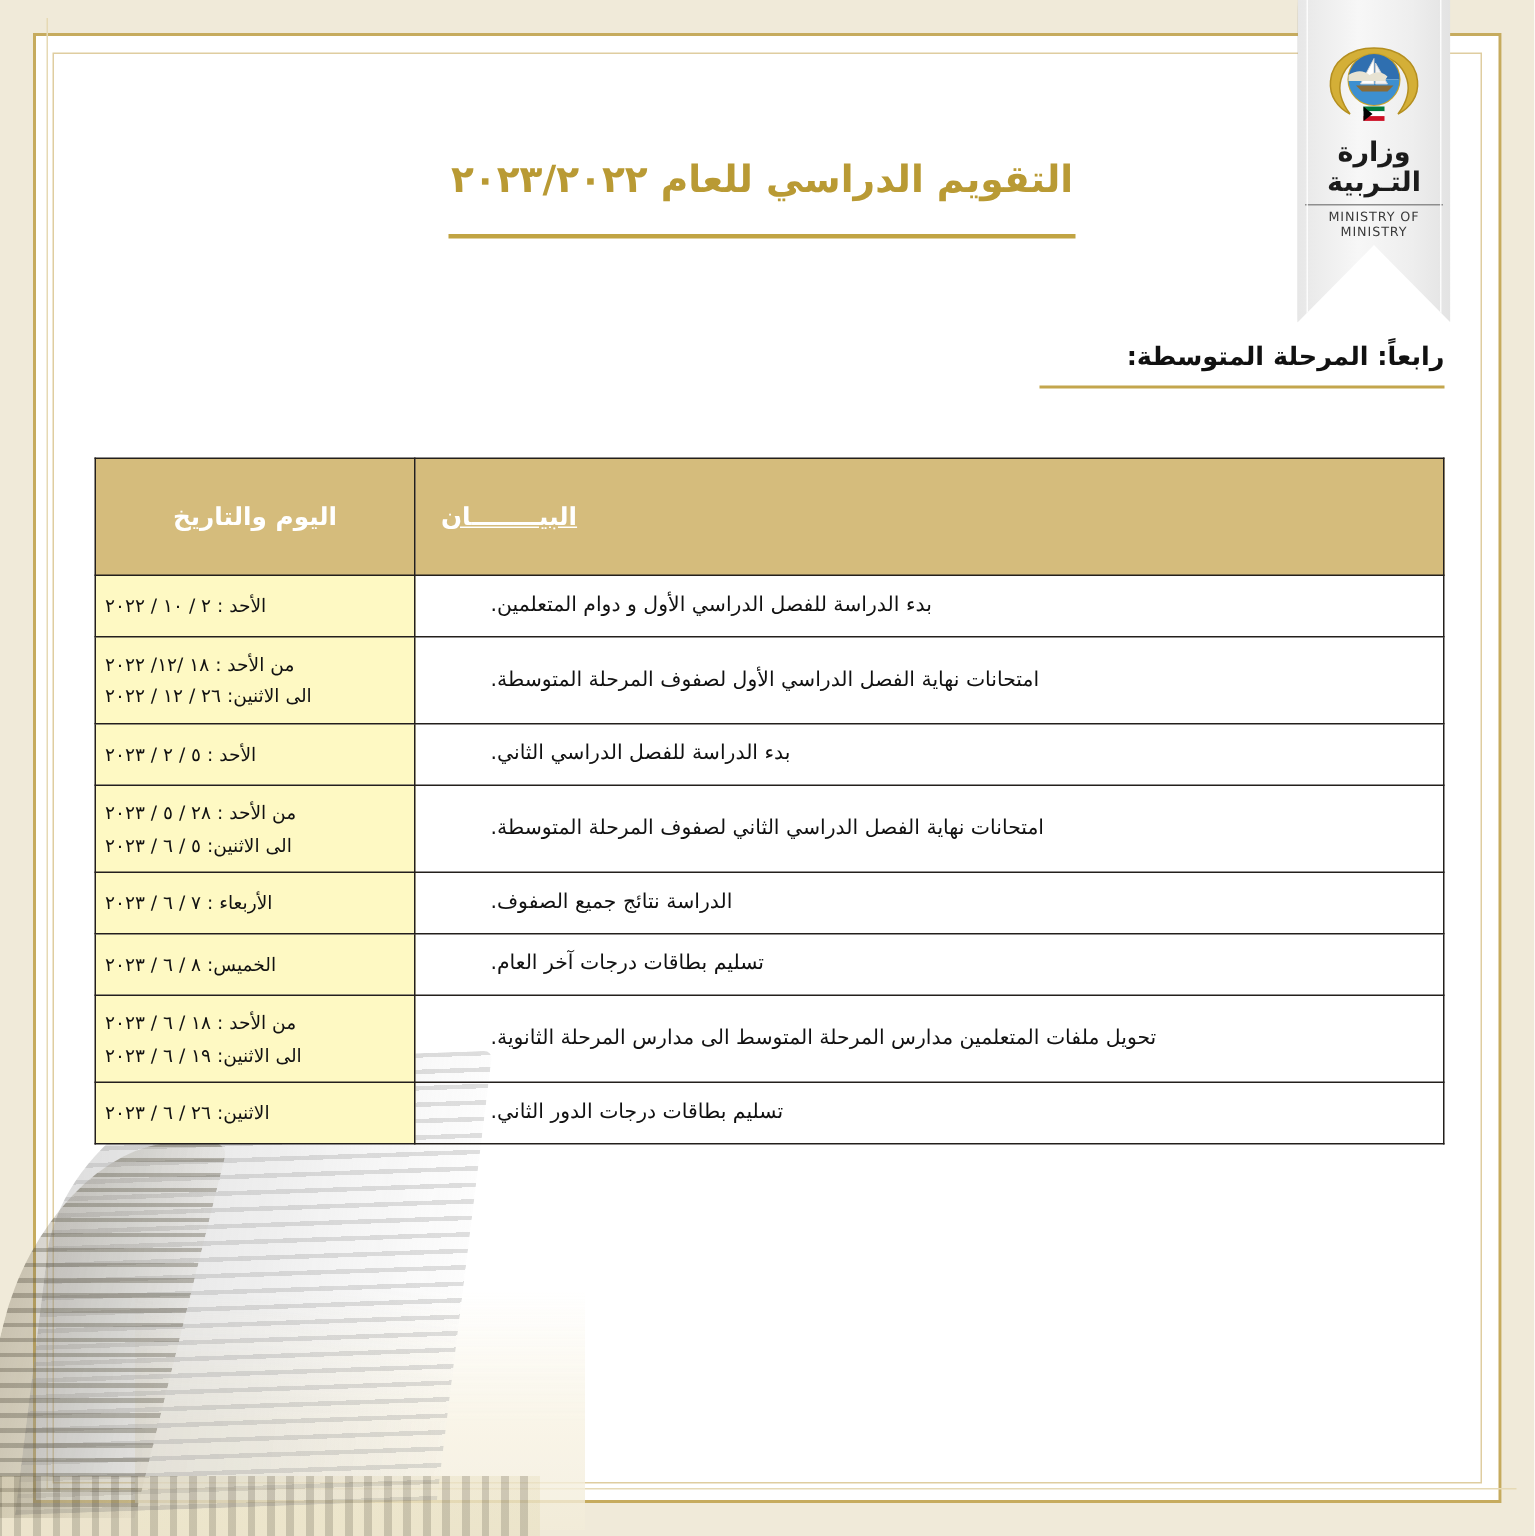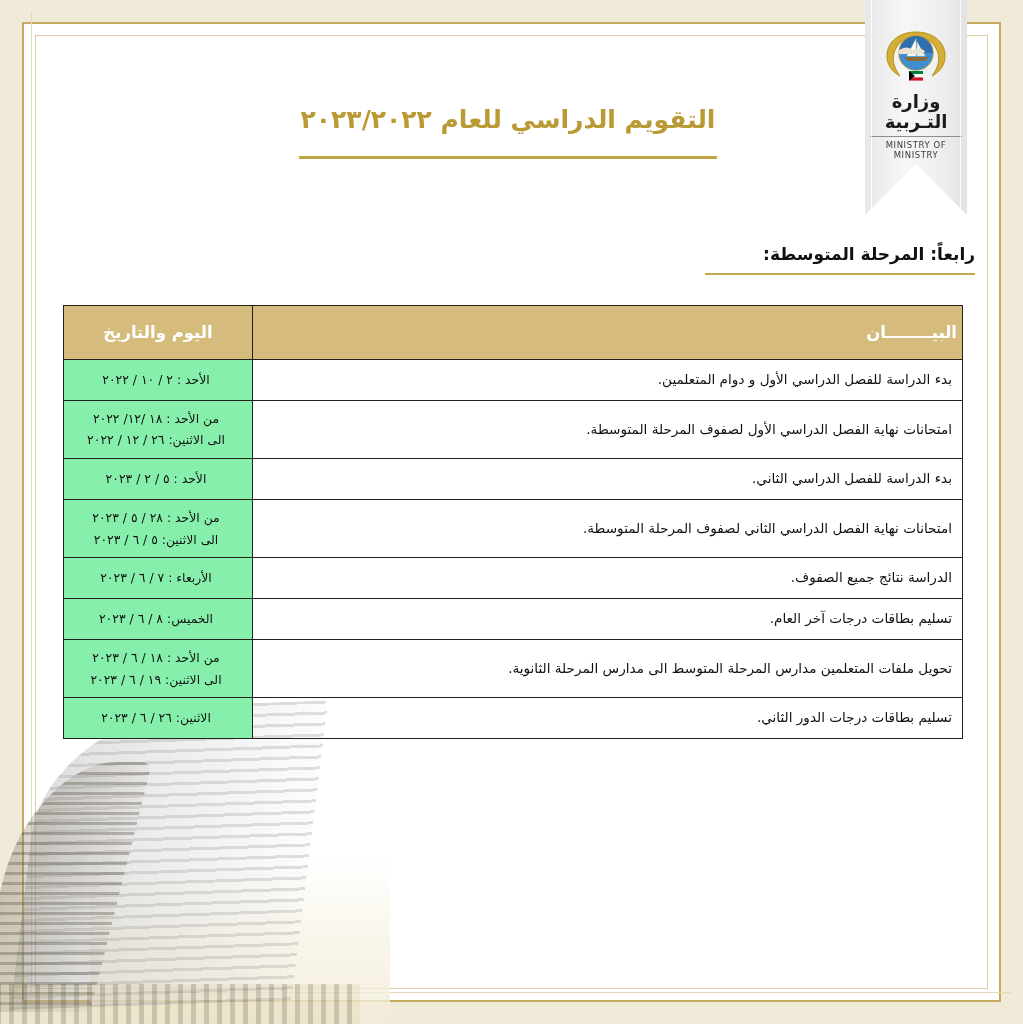--- a/index.html
+++ b/index.html
@@ -190,23 +190,22 @@
     margin: 22px auto 0;
     width: 418px;
     height: 3px;
     background: #c1a443;
   }
 
   
   .section-block {
     position: absolute;
     top: 228px;
-    right: 48px;
+    right: 60px;
     text-align: right;
-    margin-top: 16px;
   }
   .section-title {
     font-size: 17px;
     font-weight: bold;
     color: #111111;
     padding-left: 4px;
   }
   .section-rule {
     margin-top: 9px;
     width: 270px;
@@ -222,46 +221,46 @@
     top: 305px;
     right: 60px;
     width: 900px;
     border-collapse: collapse;
     table-layout: fixed;
     z-index: 4;
     background: transparent;
   }
   .cal-table th, .cal-table td {
     border: 1.6px solid #231f1c;
-    padding: 5px;
+    padding: 17px;
     vertical-align: middle;
   }
   .cal-table thead th {
     background: #d5bc7c;
     color: #ffffff;
     font-size: 16.5px;
     font-weight: bold;
     height: 43px;
     border-color: #231f1c;
     letter-spacing: .3px;
   }
   .col-date { width: 178px; }
-  .th-detail { text-align: right; padding-right: 34%; }
+  .th-detail { text-align: left; padding-right: 34%; text-decoration: underline; }
   .th-date   { text-align: center; }
 
   td.date-cell {
-    text-align: center;
+    text-align: left;
     padding: 7px 10px 7px 6px;
     font-size: 12.4px;
     color: #111;
     line-height: 1.75;
-    background: #86efac;
+    background: #fef9c3;
   }
   td.detail-cell {
-    text-align: right;
+    text-align: left;
     padding: 9px 10px;
     font-size: 13.6px;
     color: #111;
     line-height: 1.6;
     background: transparent;
   }
   td.detail-cell .inner {
     display: inline-block;
     padding-left: 40px;
   }

